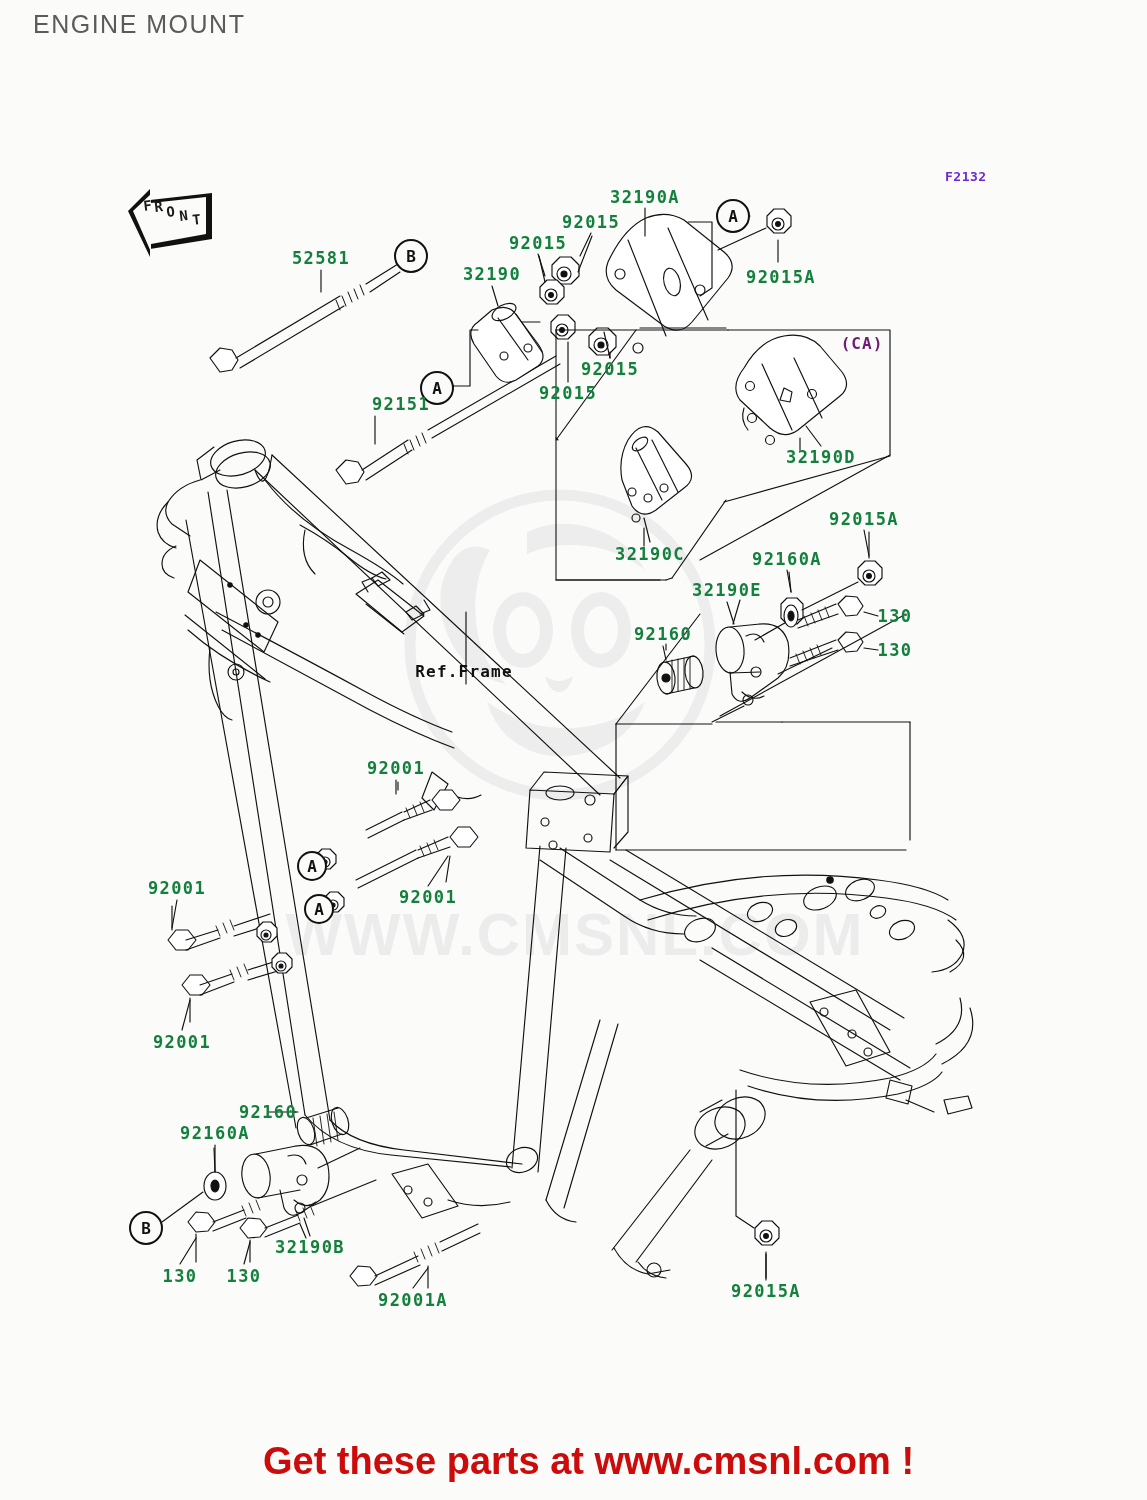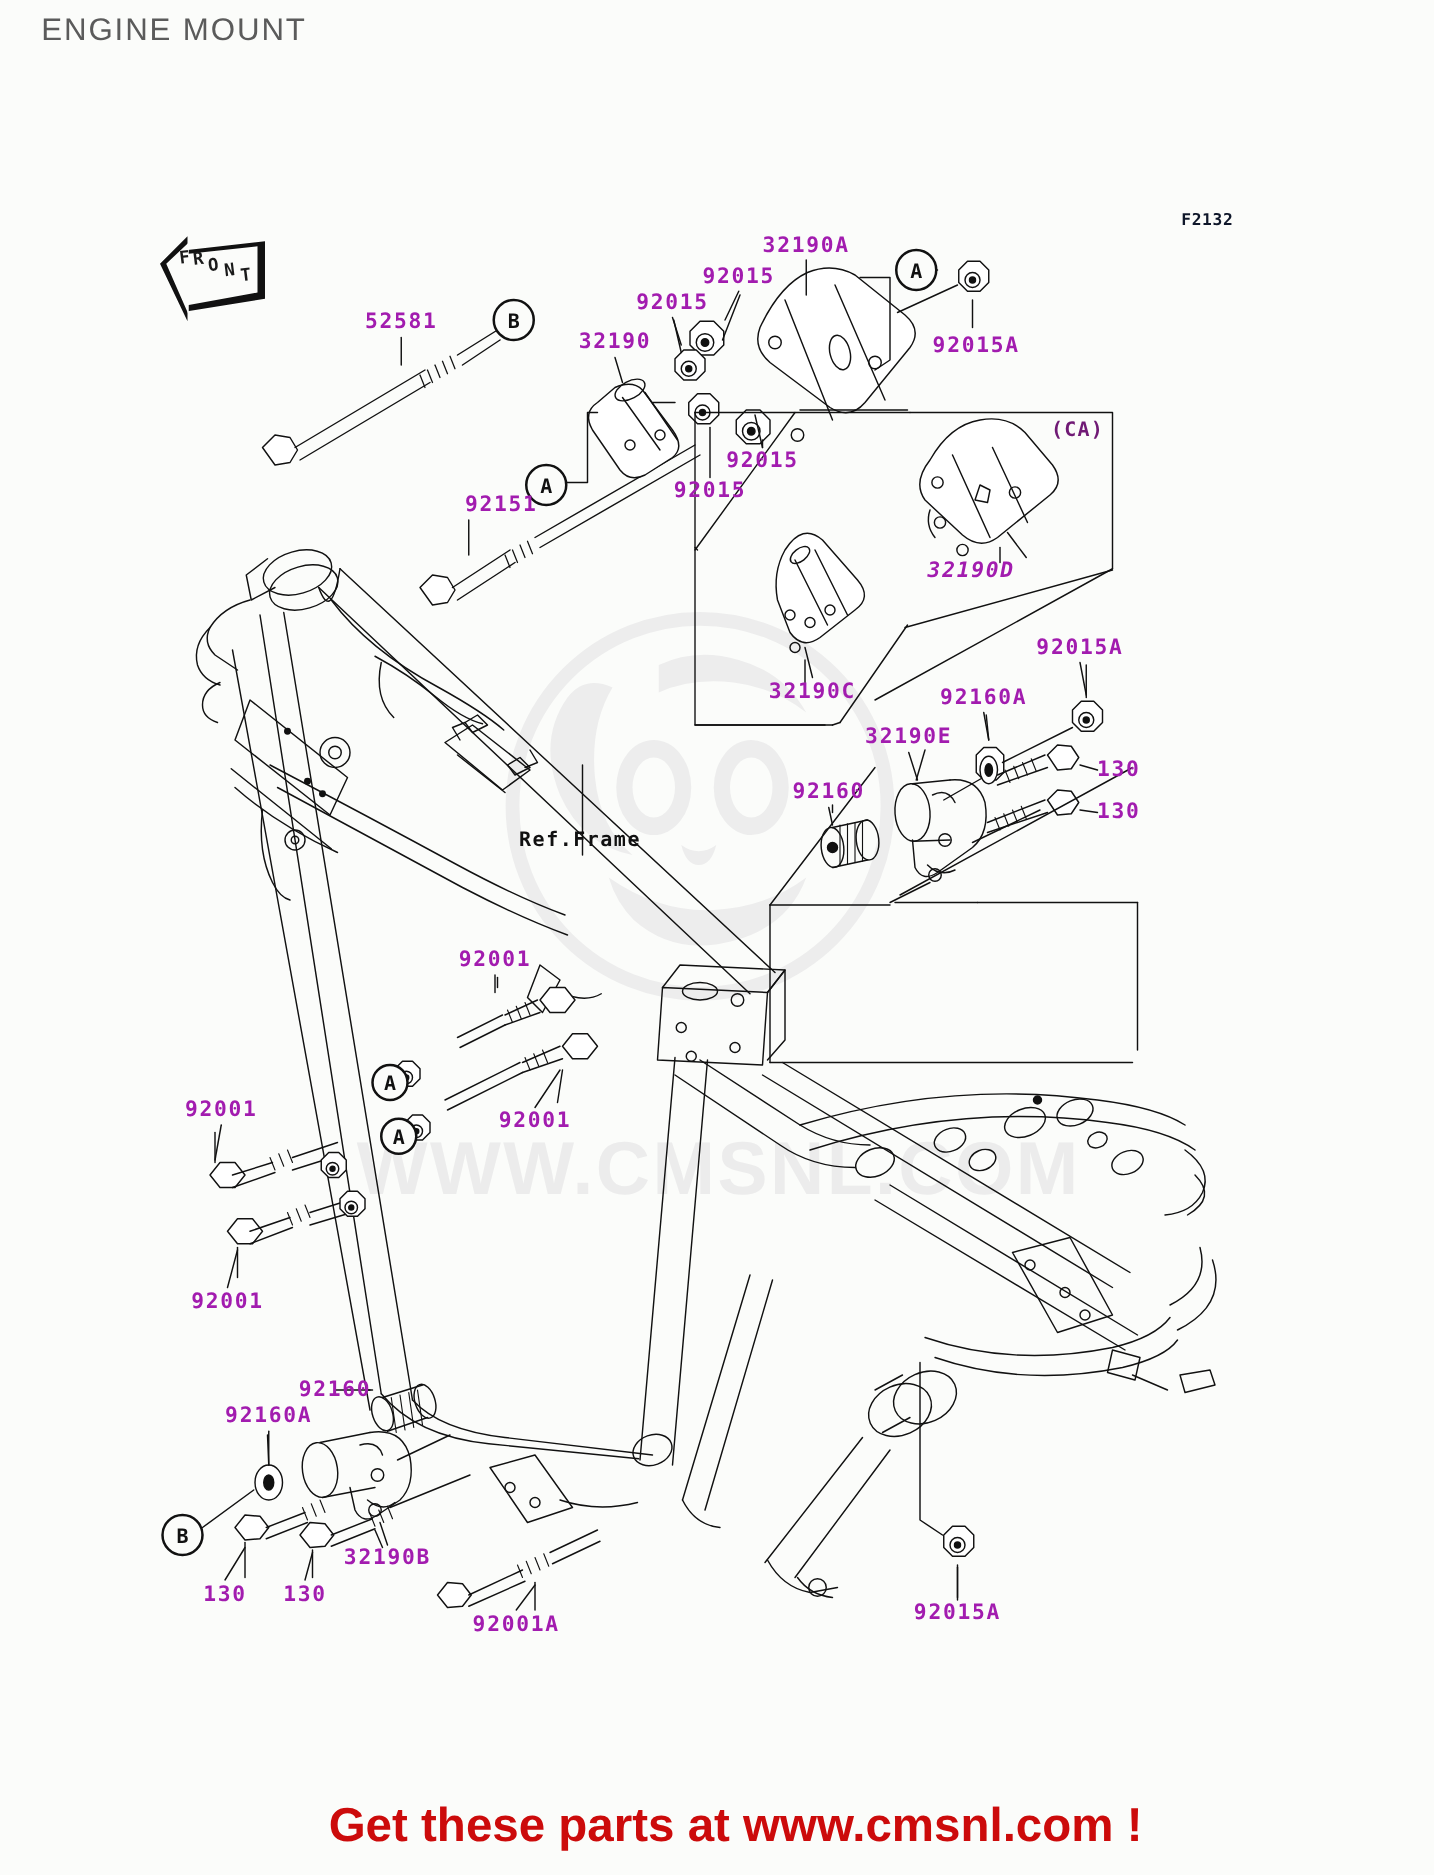--- a/index.html
+++ b/index.html
@@ -28,21 +28,21 @@
     font-weight: 400;
     white-space: nowrap;
   }
   #sheet-code {
     position: absolute;
     left: 945px;
     top: 169px;
     font-family: "DejaVu Sans Mono", monospace;
     font-size: 13px;
     font-weight: bold;
-    color: #0f172a;
+    color: #6d28d9;
     letter-spacing: 0.5px;
   }
   
   #footer-cta {
     position: absolute;
     left: 0;
     top: 1440px;
     width: 1147px;
     text-align: center;
     font-family: "Liberation Sans", sans-serif;
@@ -59,21 +59,21 @@
     top: 0;
     width: 1147px;
     height: 1500px;
   }
   
   .part-label {
     position: absolute;
     font-family: "DejaVu Sans Mono", "Liberation Mono", monospace;
     font-size: 17px;
     font-weight: bold;
-    color: #a21caf;
+    color: #15803d;
     letter-spacing: 1.4px;
     white-space: nowrap;
     transform: translate(-50%, -50%);
     line-height: 1;
   }
   .ref-label {
     position: absolute;
     font-family: "DejaVu Sans Mono", "Liberation Mono", monospace;
     font-size: 16px;
     font-weight: bold;
@@ -701,21 +701,21 @@
 
   <div class="part-label" style="left:645px;  top:197px;">32190A</div>
   <div class="part-label" style="left:591px;  top:222px;">92015</div>
   <div class="part-label" style="left:538px;  top:243px;">92015</div>
   <div class="part-label" style="left:781px;  top:277px;">92015A</div>
   <div class="part-label" style="left:321px;  top:258px;">52581</div>
   <div class="part-label" style="left:492px;  top:274px;">32190</div>
   <div class="part-label" style="left:610px; top:369px;">92015</div>
   <div class="part-label" style="left:568px;  top:393px;">92015</div>
   <div class="part-label" style="left:375px;  top:404px;margin-left:26px;">92151</div>
-  <div class="part-label" style="left:777px;  top:457px;font-style:italic;">32190D</div>
+  <div class="part-label" style="left:821px;  top:457px;">32190D</div>
   <div class="part-label" style="left:650px;  top:554px;">32190C</div>
   <div class="part-label" style="left:864px;  top:519px;">92015A</div>
   <div class="part-label" style="left:787px;  top:559px;">92160A</div>
   <div class="part-label" style="left:727px;  top:590px;">32190E</div>
   <div class="part-label" style="left:895px;  top:616px;">130</div>
   <div class="part-label" style="left:895px;  top:650px;">130</div>
   <div class="part-label" style="left:663px;  top:634px;">92160</div>
   <div class="part-label" style="left:396px;  top:768px;">92001</div>
   <div class="part-label" style="left:428px; top:897px;">92001</div>
   <div class="part-label" style="left:177px;  top:888px;">92001</div>

